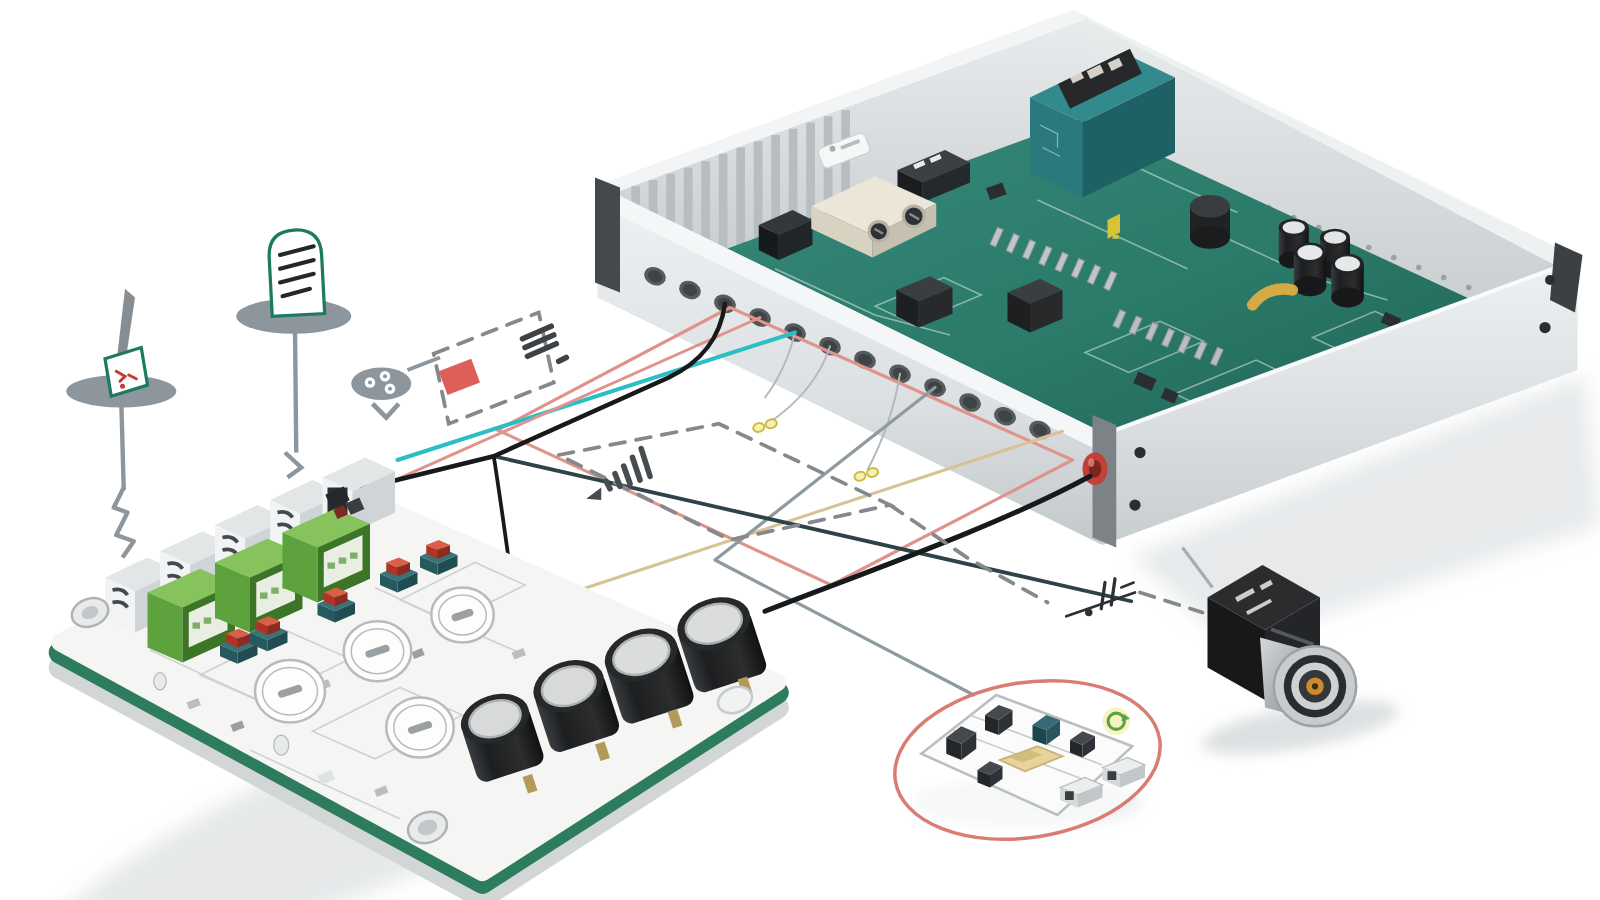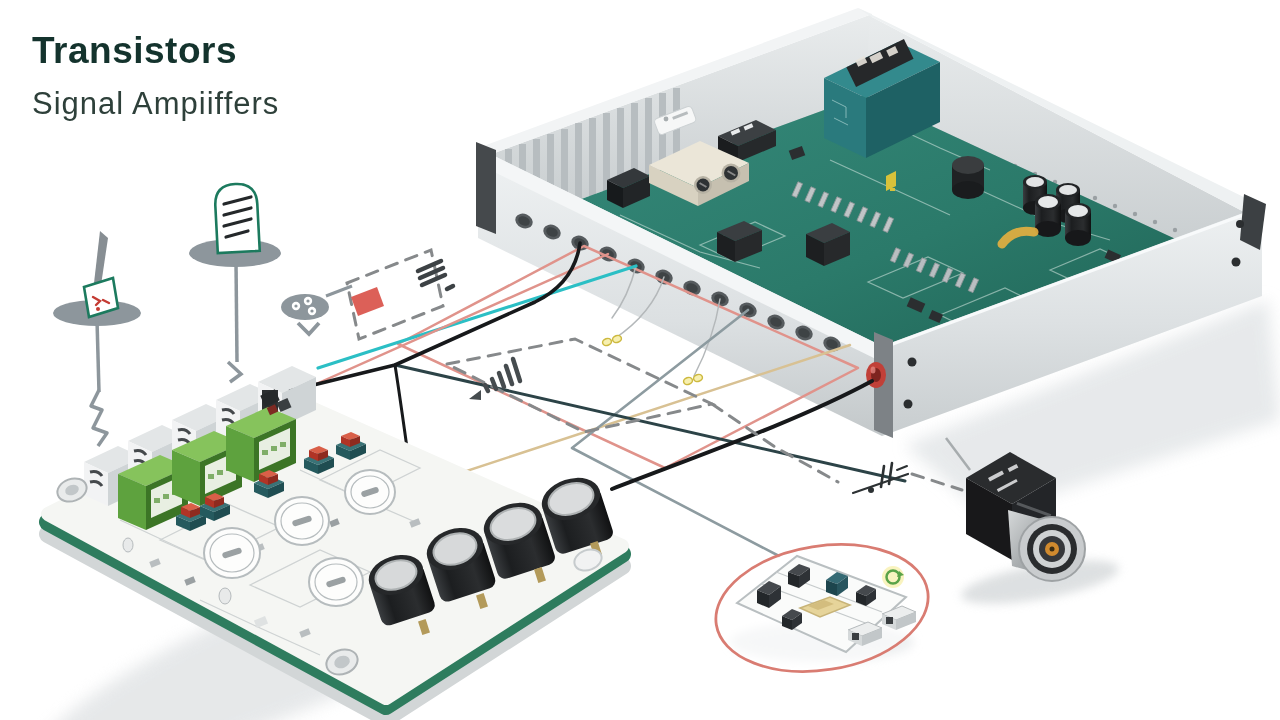--- a/index.html
+++ b/index.html
@@ -8,24 +8,20 @@
   #titleblock{position:absolute;left:32px;top:30px;z-index:5;}
   #titleblock .t1{font-size:37px;font-weight:700;color:#14332d;letter-spacing:.5px;}
   #titleblock .t2{font-size:31px;font-weight:400;color:#2e403a;margin-top:14px;letter-spacing:1px;}
   svg{position:absolute;left:0;top:0;}
 </style>
 </head>
 <body>
 
 <div id="stage">
 
-  <div id="titleblock">
-    <div class="t1">Transistors</div>
-    <div class="t2">Signal Ampiiffers</div>
-  </div>
 
   <svg width="1280" height="720" viewBox="0 0 1280 720">
     <defs>
       <filter id="blur8" x="-30%" y="-30%" width="160%" height="160%">
           <feGaussianBlur stdDeviation="8"></feGaussianBlur>
         </filter>
       <filter id="blur5" x="-30%" y="-30%" width="160%" height="160%">
           <feGaussianBlur stdDeviation="5"></feGaussianBlur>
         </filter>
       <linearGradient id="pcbGrad" x1="0" y1="0" x2="1" y2="1">

